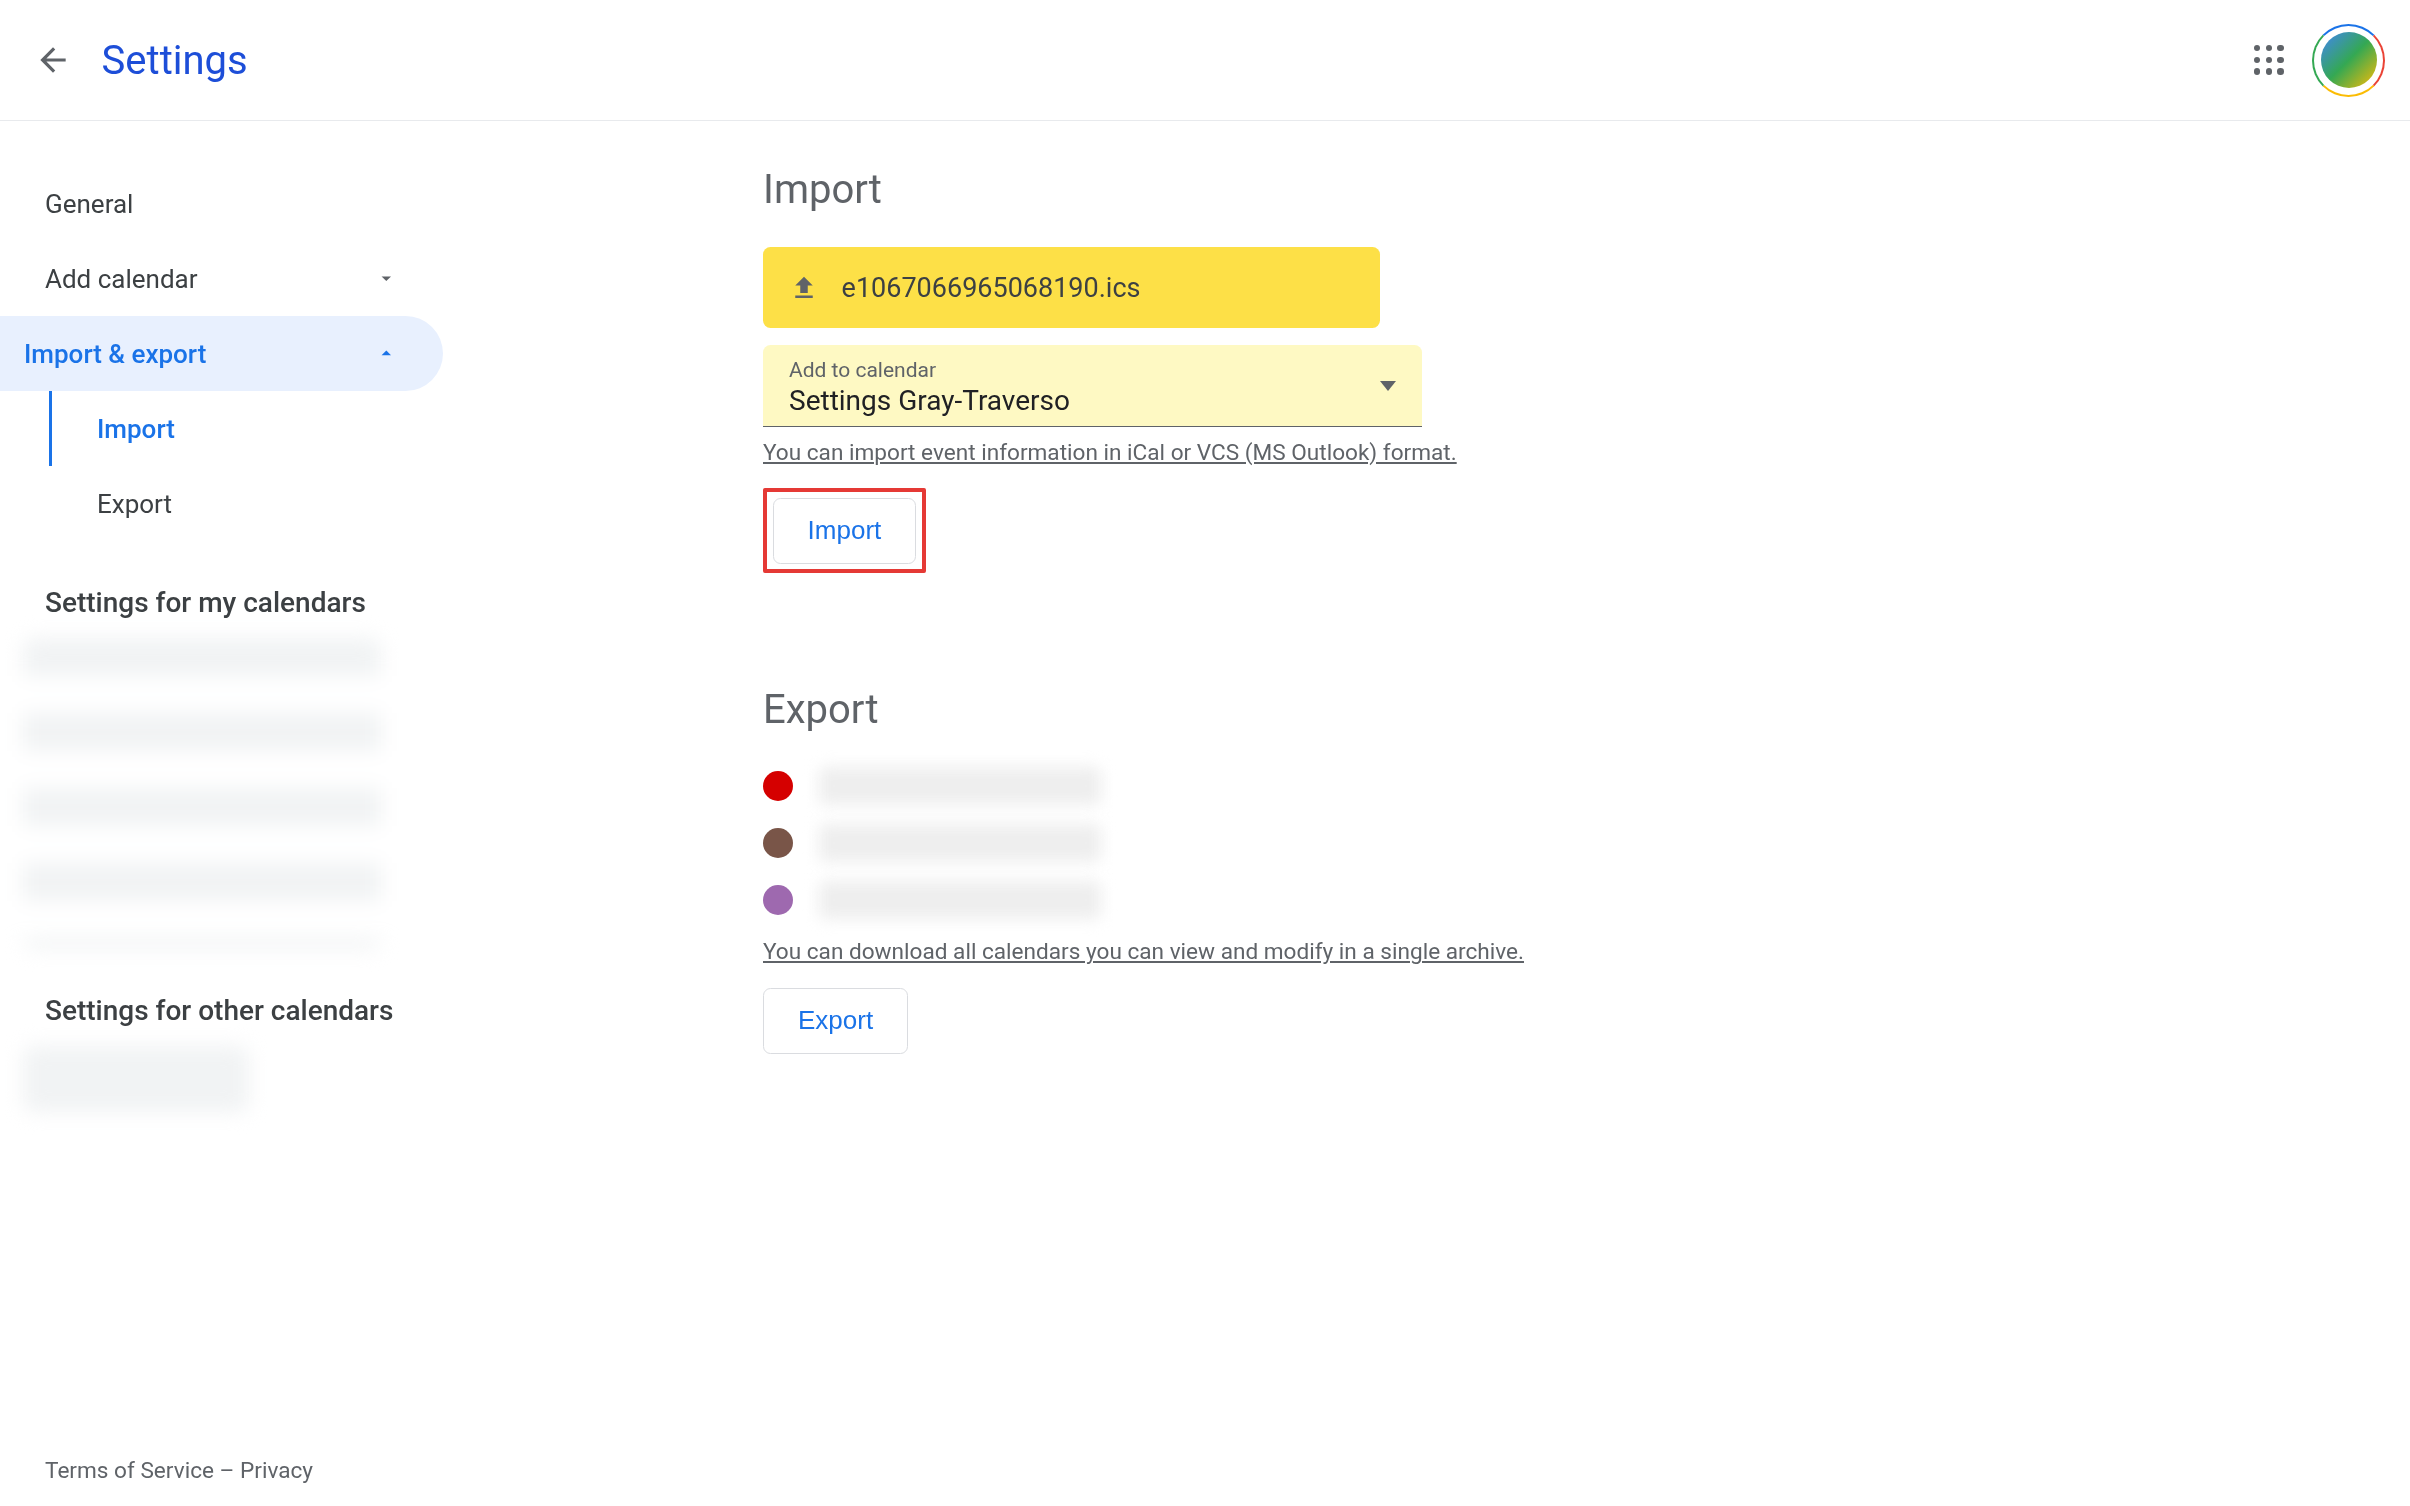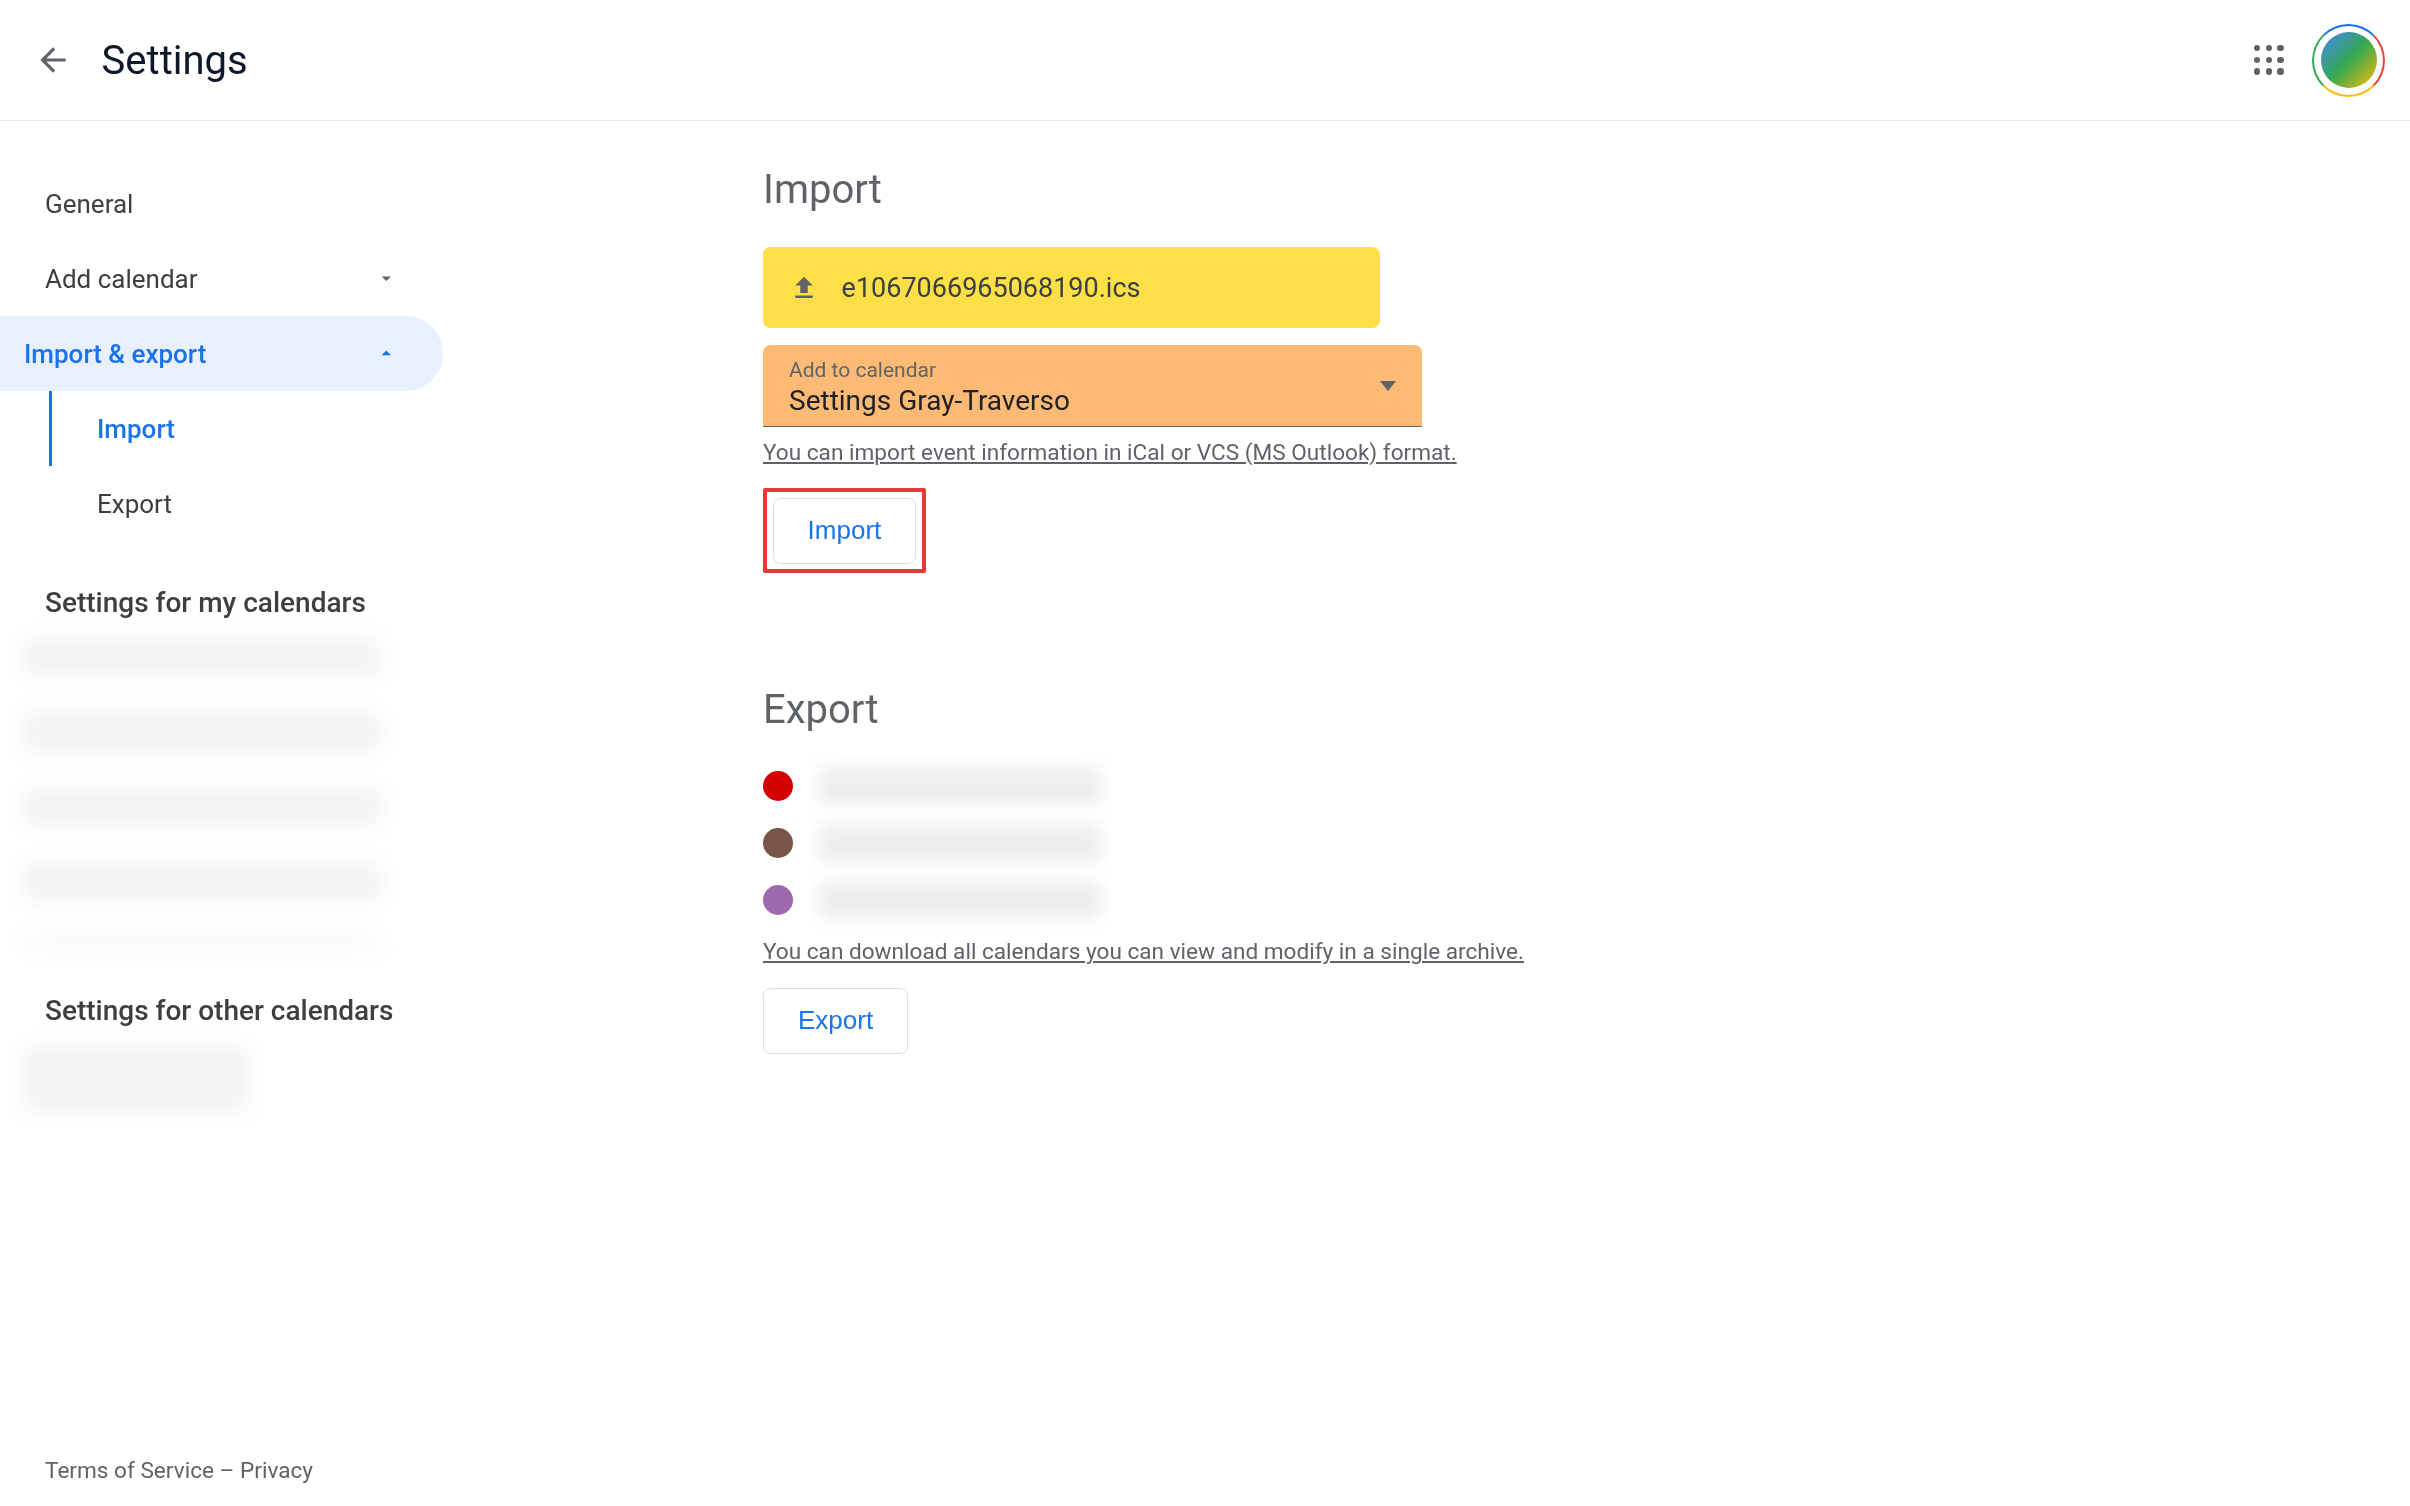--- a/index.html
+++ b/index.html
@@ -19,21 +19,21 @@
     padding: 0 26px;
     border-bottom: 0.9px solid #e8eaed;
     position: relative;
   }
   .back-btn {
     width: 53px; height: 53px;
     display:flex; align-items:center; justify-content:center;
     color:#5f6368; cursor:pointer; border-radius:50%;
     margin-right: 22.6px;
   }
-  .page-title { font-size: 40px; color:#0f172a; font-weight:400; }
+  .page-title { font-size: 40px; color:#1d4ed8; font-weight:400; }
   .header-right { position:absolute; right:26px; top:0; height:100%; display:flex; align-items:center; gap:26px;}
   .apps-grid { width:34px; height:34px; display:grid; grid-template-columns:repeat(3,1fr); grid-template-rows:repeat(3,1fr); gap:4.7px; padding:1.9px; cursor:pointer;}
   .apps-grid span { background:#5f6368; border-radius:50%; width:6.6px; height:6.6px;}
   .avatar { width:73px; height:73px; border-radius:50%; border:2.8px solid; border-color:#1a73e8 #ea4335 #fbbc04 #34a853; display:flex; align-items:center; justify-content:center; cursor:pointer; overflow:hidden;}
   .avatar-inner { width:56px; height:56px; border-radius:50%; background: linear-gradient(135deg,#4285f4 0%,#34a853 50%,#fbbc04 100%); }
 
   .body-wrap { display:flex; height: calc(1507px - 121px - 56px); }
 
   .sidebar { width: 452px; padding-top: 45px; padding-left:0; }
   .nav-item { height:75px; display:flex; align-items:center; padding: 0 45px; font-size:26px; color:#3c4043; cursor:pointer; justify-content:space-between; border-radius:0 38px 38px 0; margin-right:9.4px;}
@@ -44,21 +44,21 @@
 
   .section-label { padding: 45px 45px 19px; font-size:28px; font-weight:500; color:#3c4043;}
   .blurred-block { margin-left:22.6px; filter: blur(9.4px); border-radius:11.3px; }
   .blurred-1 { width:358px; height:311px; background: repeating-linear-gradient(#f1f3f4 0 38px, #fff 38px 75px); }
   .blurred-2 { width:226px; height:66px; background:#f1f3f4; }
 
   .main { flex:1; padding: 45px 0 0 311px; }
   .section-title { font-size:40px; color:#5f6368; font-weight:400; margin-bottom:34px;}
   .upload-row { width:617px; height:81px; background:#fde047; border-radius:7.5px; display:flex; align-items:center; padding:0 26px; gap:22.6px; margin-bottom:17px; cursor:pointer;}
   .upload-row .fname { font-size:27px; color:#3c4043;}
-  .select-row { width:659px; background:#fdba74; border-radius:7.5px 7.5px 0 0; border-bottom:1.9px solid #5f6368; padding:13px 26px 9.4px; position:relative; cursor:pointer; margin-bottom:11.3px;}
+  .select-row { width:659px; background:#fef9c3; border-radius:7.5px 7.5px 0 0; border-bottom:1.9px solid #5f6368; padding:13px 26px 9.4px; position:relative; cursor:pointer; margin-bottom:11.3px;}
   .select-row .lab { font-size:21px; color:#5f6368; display:block;}
   .select-row .val { font-size:28px; color:#202124; display:block; margin-top:1.9px;}
   .select-row .drop { position:absolute; right:26px; top:50%; transform:translateY(-50%); border-left:8.5px solid transparent; border-right:8.5px solid transparent; border-top:10.4px solid #5f6368;}
   .hint { font-size:22.6px; color:#5f6368; margin-bottom:22.6px;text-decoration:underline; }
   .btn { height:66px; padding:0 34px; border:0.9px solid #dadce0; border-radius:7.5px; background:#fff; color:#1a73e8; font-size:26px; font-weight:500; cursor:pointer; display:inline-flex; align-items:center;}
   .highlight-box { display:inline-block; border:4.7px solid #e53935; padding:5.6px; border-radius:1.9px; }
 
   .export-block { margin-top:113px; }
   .cal-dot-row { display:flex; align-items:center; gap:26px; margin-bottom:19px;}
   .dot { width:30px; height:30px; border-radius:50%; }

